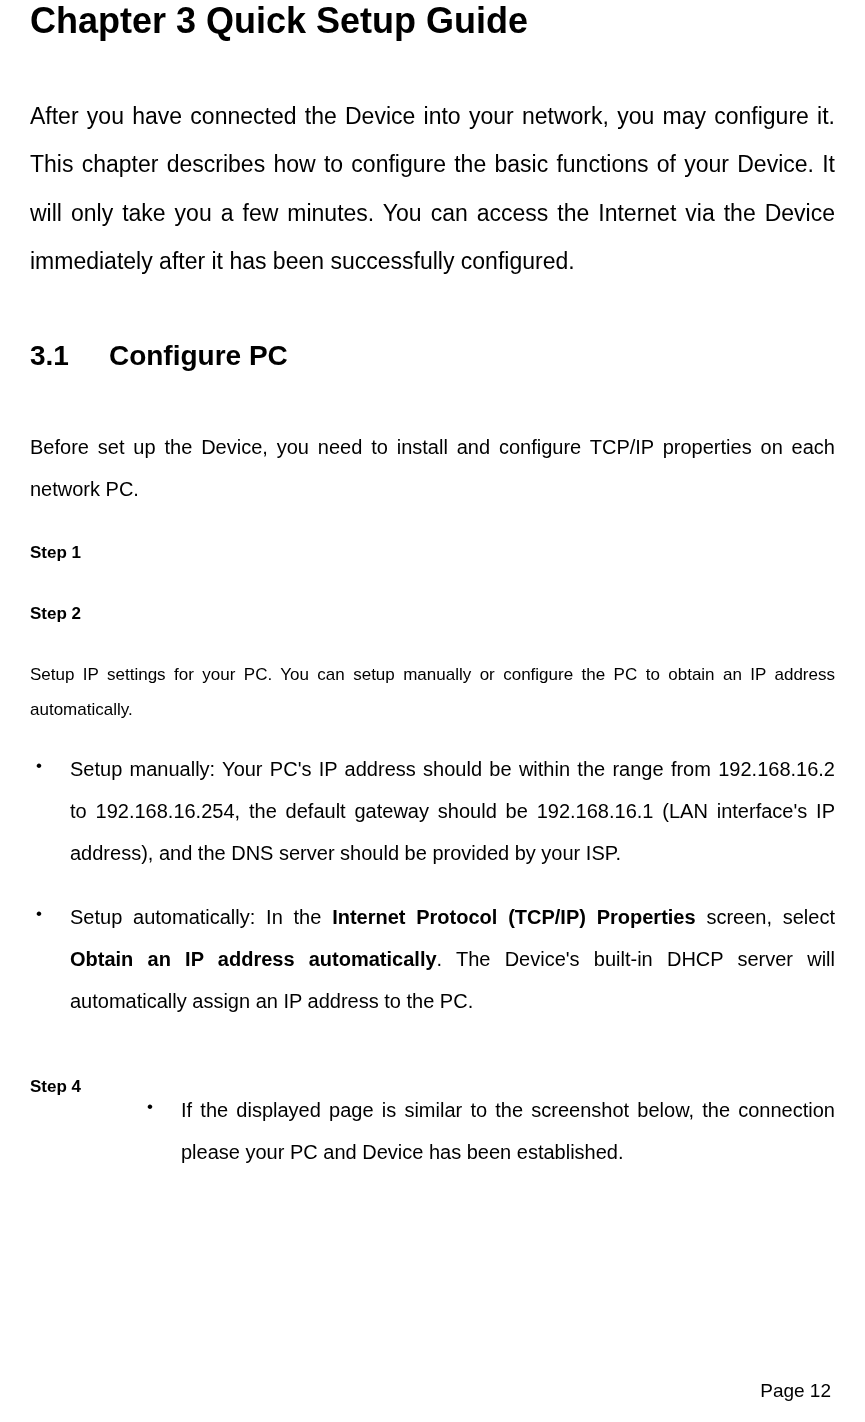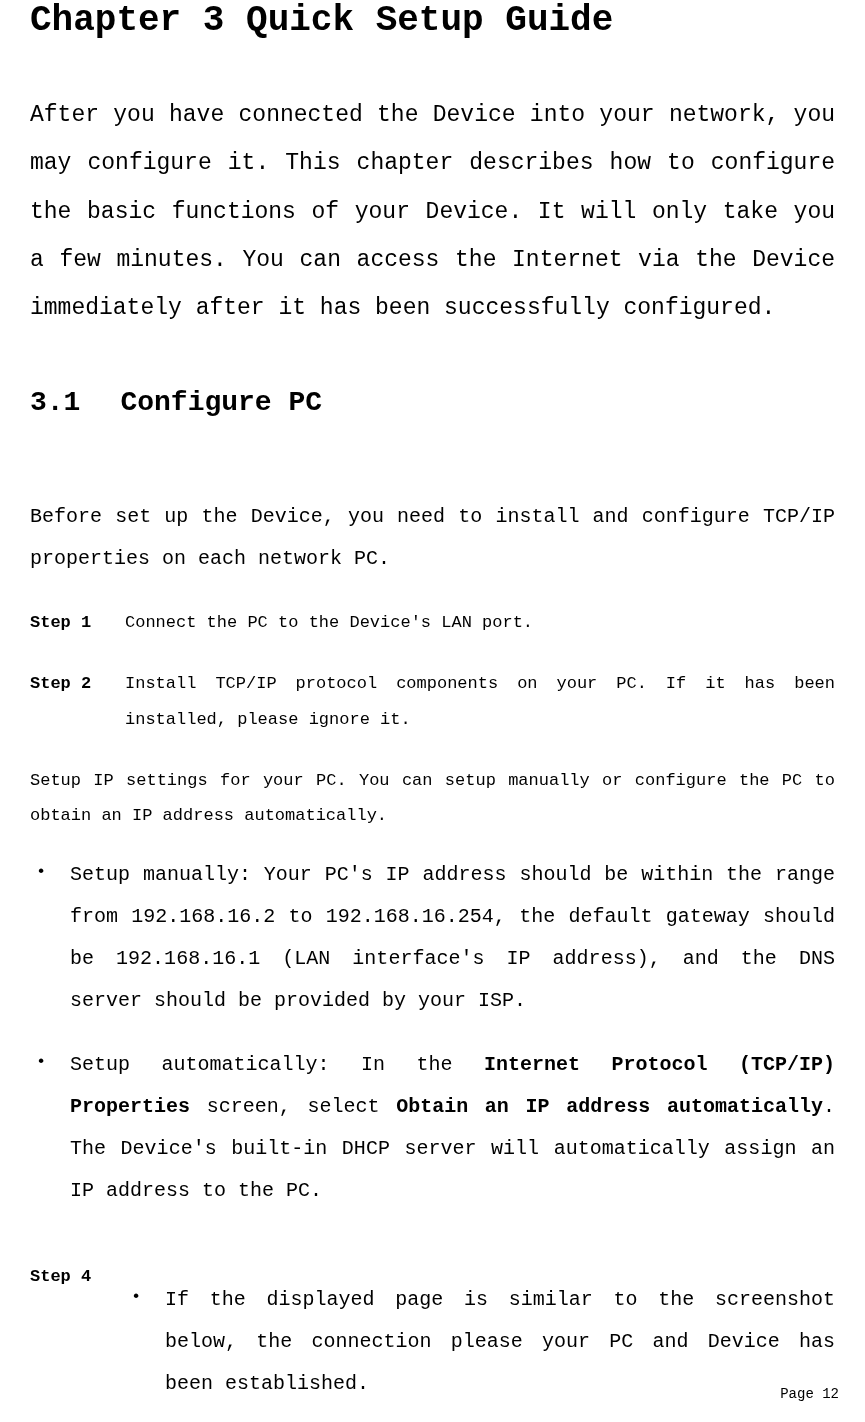--- a/index.html
+++ b/index.html
@@ -1,19 +1,18 @@
 <!DOCTYPE html>
 <html><head>
   <meta charset="utf-8">
   <style>
     * {
       margin: 0;
       padding: 0;
       box-sizing: border-box;
-      font-family: Liberation Mono, monospace;
     }
     body {
       font-family: Arial, Helvetica, sans-serif;
       width: 865px;
       height: 1422px;
       background: #fff;
       color: #000;
       position: relative;
       padding: 0 30px;
     }
@@ -25,35 +24,36 @@
     }
     .intro-para {
       font-size: 23px;
       line-height: 2.1;
       text-align: justify;
       margin-bottom: 55px;
     }
     .section-heading {
       font-size: 28px;
       font-weight: bold;
-      margin-bottom: 78px;
+      margin-bottom: 54px;
     }
     .section-num {
       display: inline-block;
       margin-right: 40px;
     }
     .section-intro {
       font-size: 20px;
       line-height: 2.1;
       text-align: justify;
       margin-bottom: 25px;
     }
     .step {
       display: flex;
       margin-bottom: 25px;
+      gap: 16px;
     }
     .step-label {
       font-weight: bold;
       font-size: 17px;
       flex: 0 0 95px;
       line-height: 2.1;
     }
     .step-content {
       flex: 1;
       font-size: 17px;
@@ -78,45 +78,43 @@
       font-size: 20px;
       line-height: 2.1;
       text-align: justify;
     }
     .bold {
       font-weight: bold;
     }
     .page-footer {
       position: absolute;
       bottom: 20px;
-      right: 26px;
-      font-size: 14px;
+      right: 34px;
+      font-size: 19px;
     }
   </style>
 </head>
 <body>
 
 <h1 class="chapter-title">Chapter 3 Quick Setup Guide</h1>
 
 <p class="intro-para">After you have connected the Device into your network, you may configure it. This chapter describes how to configure the basic functions of your Device. It will only take you a few minutes. You can access the Internet via the Device immediately after it has been successfully configured.</p>
 
 <h2 class="section-heading">
   <span class="section-num">3.1</span><span>Configure PC</span>
 </h2>
 
 <p class="section-intro">Before set up the Device, you need to install and configure TCP/IP properties on each network PC.</p>
 
 <div class="step">
   <div class="step-label">Step 1</div>
-  <div class="step-content">Connect the PC to the Device's LAN port.</div>
 </div>
 
 <div class="step">
   <div class="step-label">Step 2</div>
-  <div class="step-content">Install TCP/IP protocol components on your PC. If it has been installed, please ignore it.</div>
 </div>
 
 <div class="step">
   <div class="step-content">
     <span>Setup IP settings for your PC. You can setup manually or configure the PC to obtain an IP address automatically.</span>
     <div class="bullet-list">
       <div class="bullet-item">
         <div class="bullet-marker">•</div>
         <div class="bullet-text">Setup manually: Your PC's IP address should be within the range from 192.168.16.2 to 192.168.16.254, the default gateway should be 192.168.16.1 (LAN interface's IP address), and the DNS server should be provided by your ISP.</div>
       </div>

